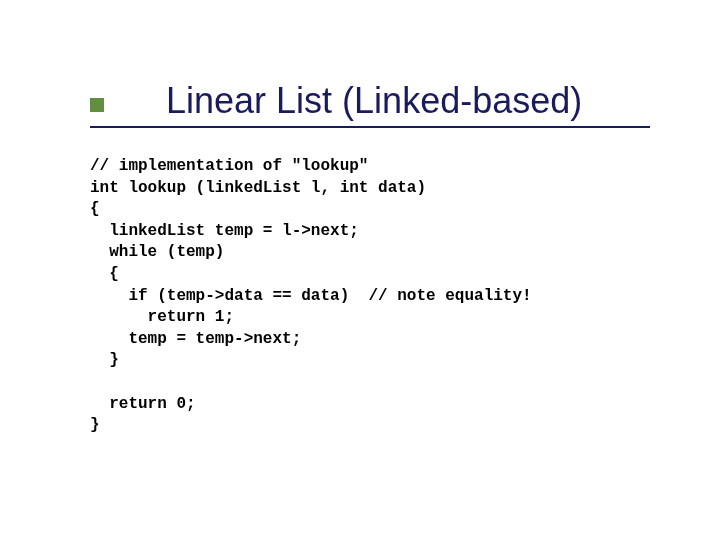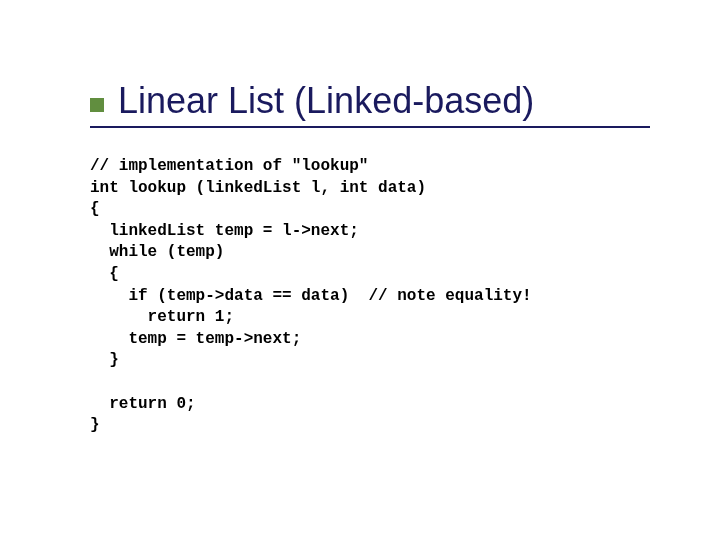--- a/index.html
+++ b/index.html
@@ -1,15 +1,15 @@
 <!DOCTYPE html>
 <html><head>
   <meta charset="utf-8">
   <style>
-    * { margin: 0; padding: 0; box-sizing: border-box; }
+    * { margin: 0; padding: 0; box-sizing: border-box; gap: 48px; }
     body {
       width: 720px;
       height: 540px;
       background: #ffffff;
       padding: 80px 60px 40px 90px;
       font-family: Arial, sans-serif;
       position: relative;
     }
     .title-row {
       display: flex;

